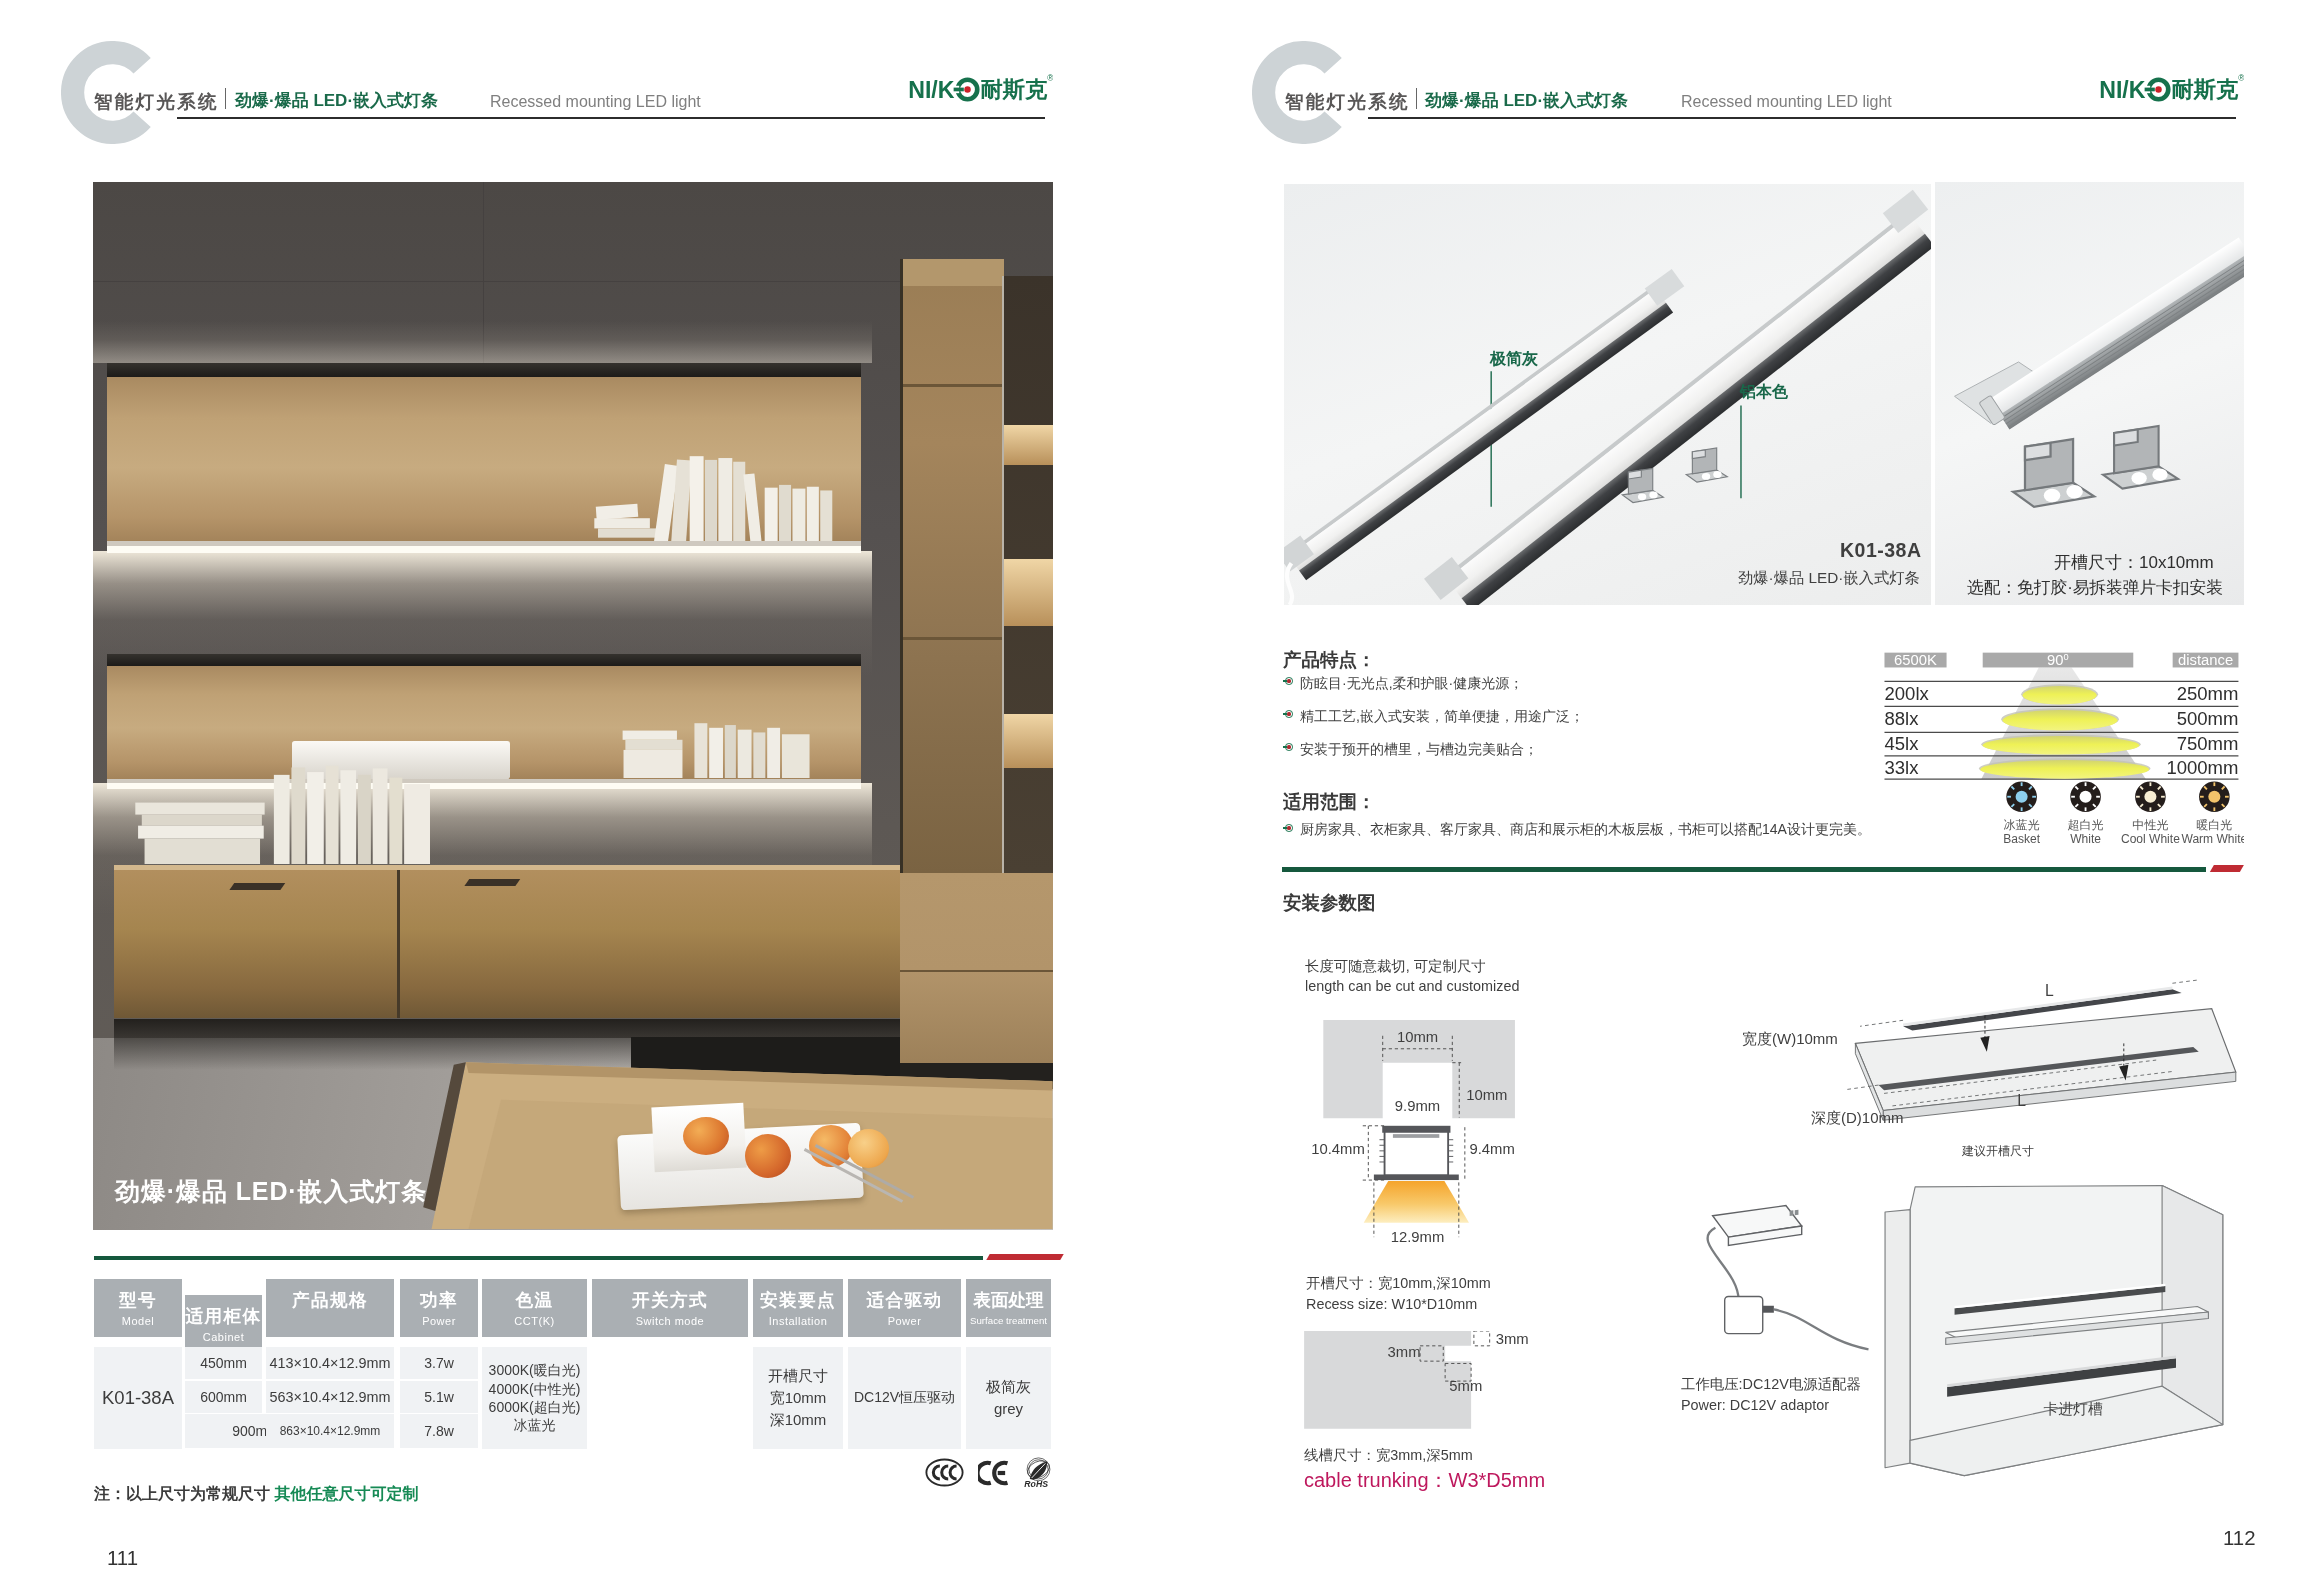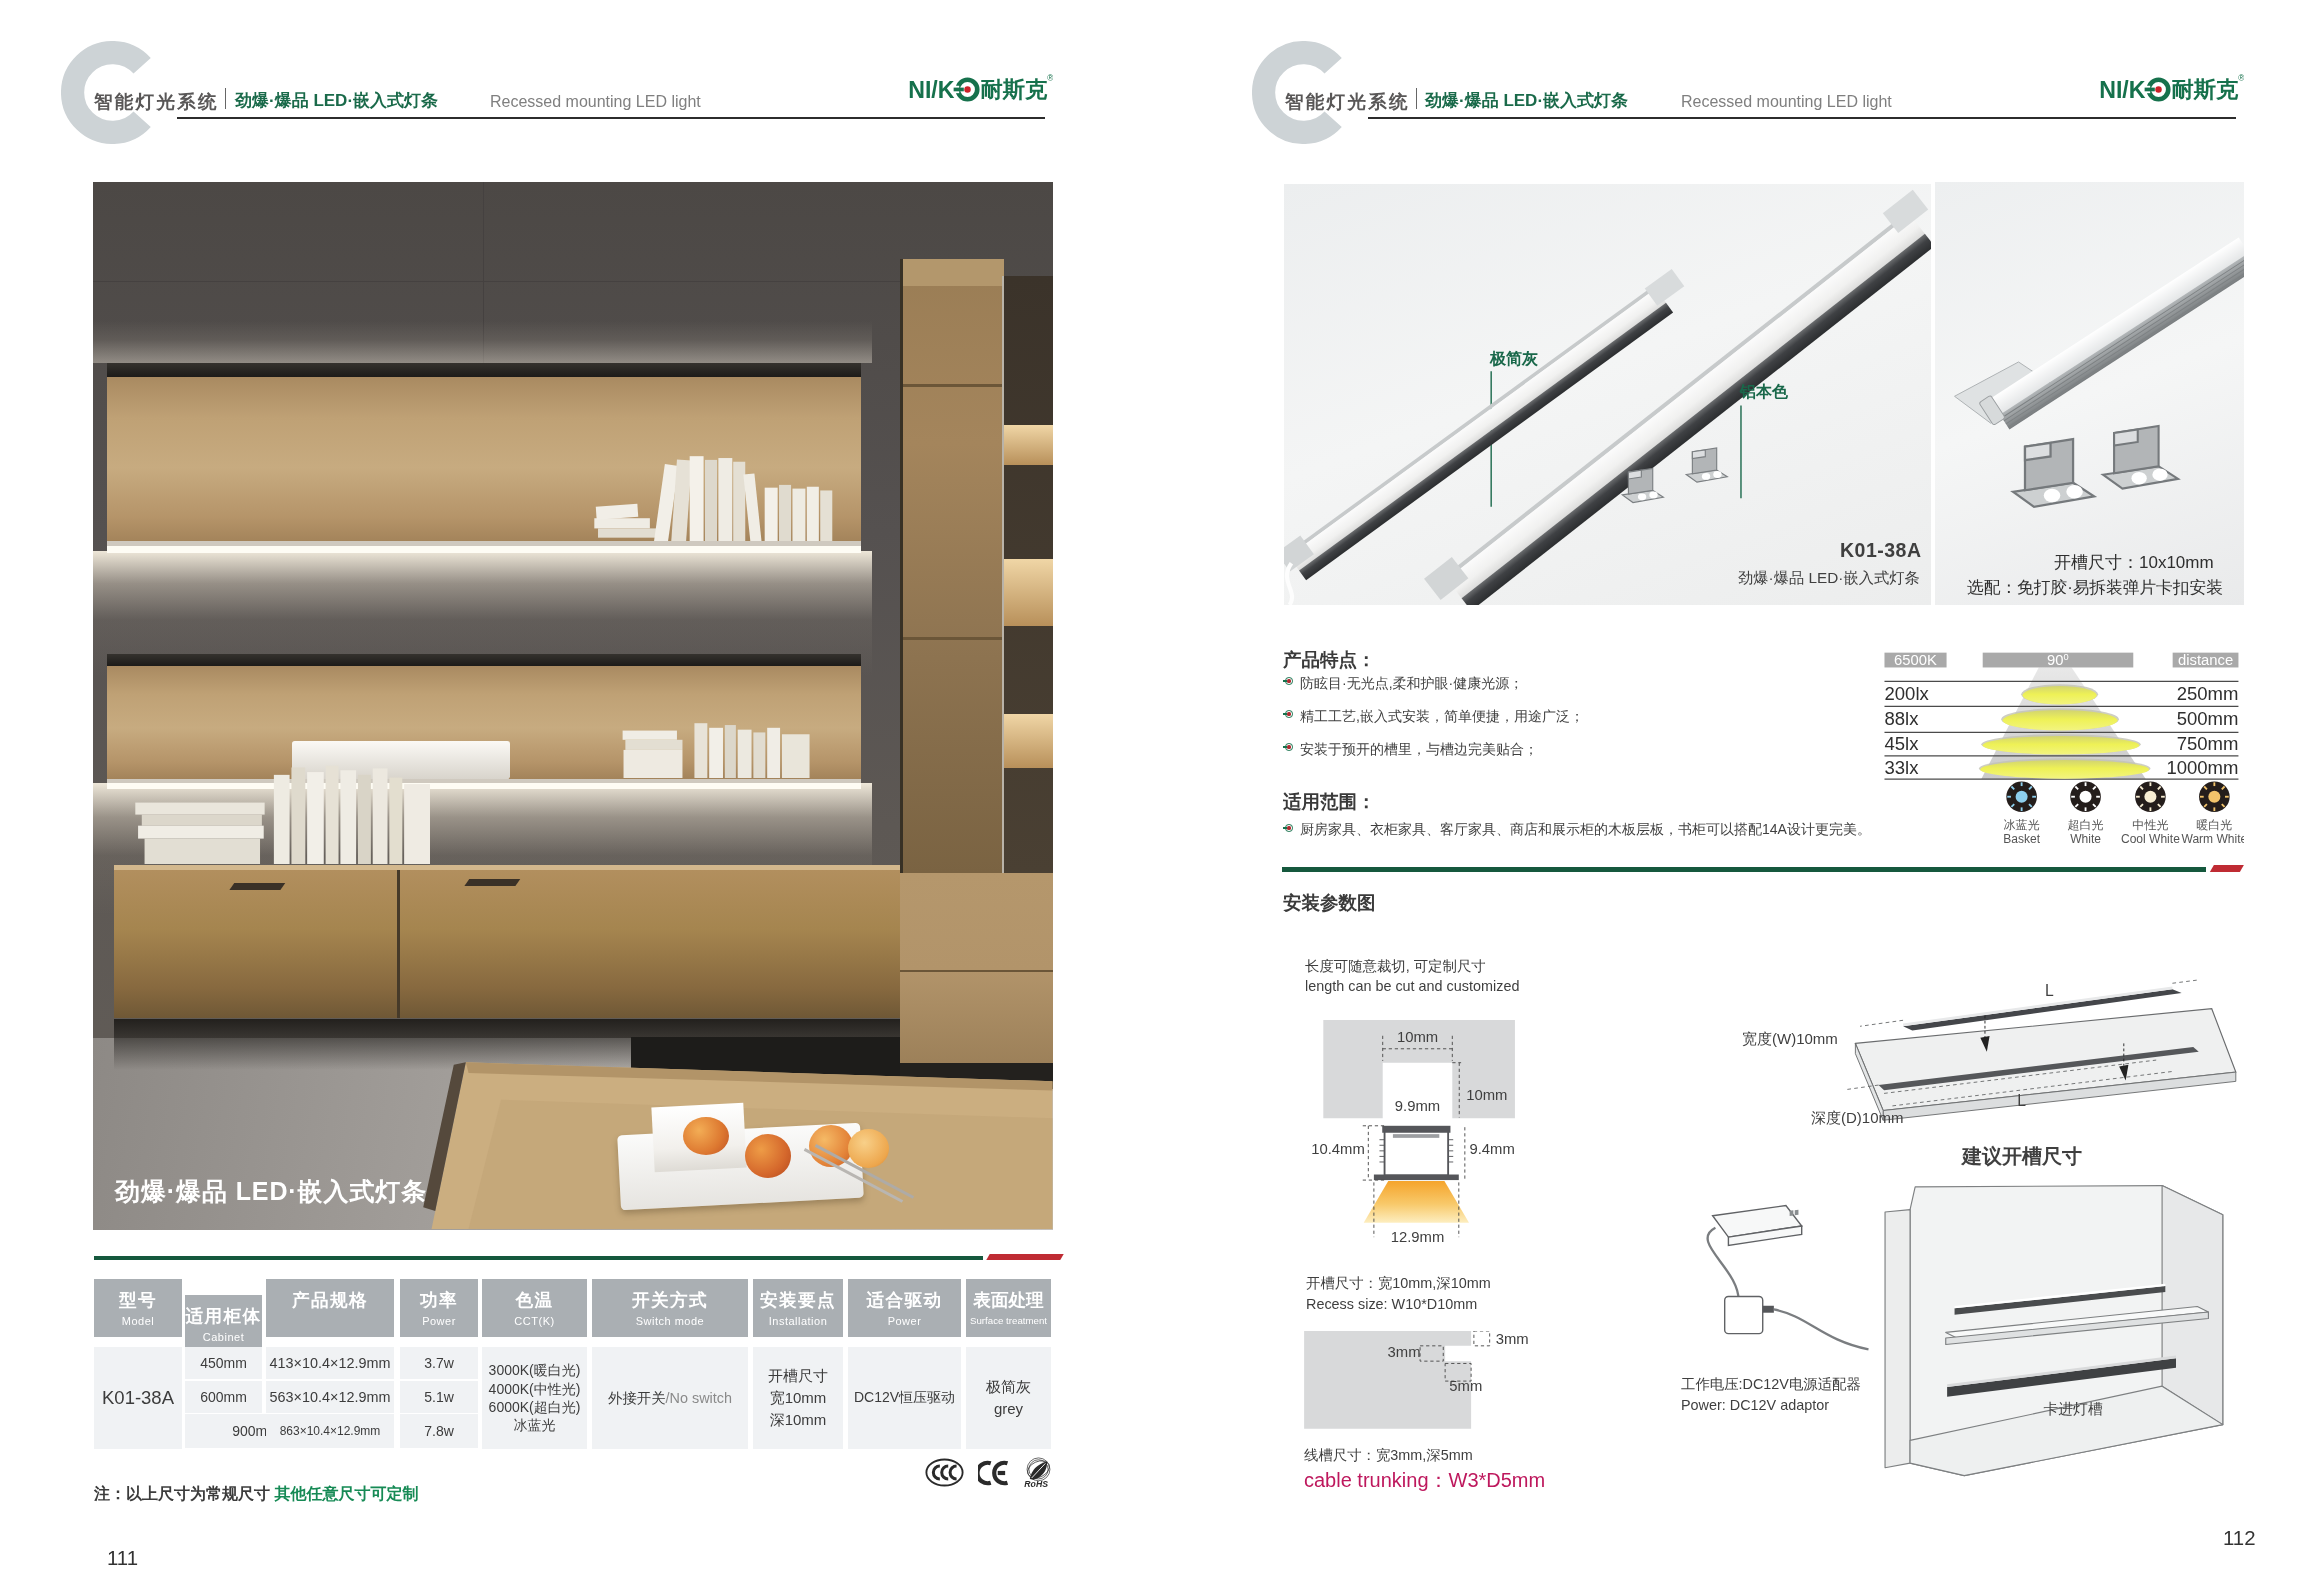--- a/index.html
+++ b/index.html
@@ -254,21 +254,20 @@
 <div class="bcell" style="left:266px;top:1414px;width:128px;height:34px;font-size:12px;">863×10.4×12.9mm</div>
 
 <div class="bcell" style="left:400px;top:1347px;width:78px;height:32px;font-size:14px;">3.7w</div>
 
 <div class="bcell" style="left:400px;top:1381px;width:78px;height:32px;font-size:14px;">5.1w</div>
 
 <div class="bcell" style="left:400px;top:1414px;width:78px;height:34px;font-size:14px;">7.8w</div>
 
 <div class="bcell" style="left:482px;top:1347px;width:105px;height:102px;line-height:1.32;font-size:14px;">3000K(暖白光)<br>4000K(中性光)<br>6000K(超白光)<br>冰蓝光</div>
 
-<div class="bcell" style="left:592px;top:1347px;width:156px;height:102px;font-size:14.4px;">外接开关<span style="color:#8a8a8a;">/No switch</span></div>
 
 <div class="bcell" style="left:753px;top:1347px;width:90px;height:102px;line-height:1.45;font-size:15px;">开槽尺寸<br>宽10mm<br>深10mm</div>
 
 <div class="bcell" style="left:848px;top:1347px;width:113px;height:102px;font-size:14px;">DC12V恒压驱动</div>
 
 <div class="bcell" style="left:966px;top:1347px;width:85px;height:102px;line-height:1.45;font-size:15px;">极简灰<br>grey</div>
 
 <div class="abs nw" style="left:94px;top:1484px;font-size:16px;font-weight:bold;color:#3c3c3c;">注：以上尺寸为常规尺寸 <span style="color:#168a55;">其他任意尺寸可定制</span></div>
 
 <svg class="abs" style="left:925px;top:1458px" width="39" height="29" viewBox="0 0 84 62">
@@ -735,21 +734,21 @@
 <line x1="630" y1="150" x2="630" y2="198" stroke="#222" stroke-width="2" stroke-dasharray="6 5"></line>
 
 <text x="460" y="48" font-size="34" fill="#3f3f3f">L</text>
 <text x="400" y="286" font-size="34" fill="#3f3f3f">L</text>
 </svg>
 
 <div class="abs nw" style="left:1742px;top:1030px;font-size:15px;color:#3f3f3f;">宽度(W)10mm</div>
 
 <div class="abs nw" style="left:1811px;top:1109px;font-size:15px;color:#3f3f3f;">深度(D)10mm</div>
 
-<div class="abs nw" style="left:1962px;top:1143px;font-size:20px;color:#3f3f3f;font-weight:bold;">建议开槽尺寸</div>
+<div class="abs nw" style="left:1962px;top:1143px;font-size:12px;color:#3f3f3f;">建议开槽尺寸</div>
 
 <svg class="abs" style="left:1873px;top:1169px" width="366" height="325" viewBox="0 0 790 700">
 <g stroke="#7e8082" stroke-width="2.5" stroke-linejoin="round">
 
 <polygon points="80,87 91,38 624,35 755,98 755,551 197,661 80,634" fill="#f2f3f3"></polygon>
 
 <polygon points="624,35 755,98 755,551 624,468" fill="#e7e8e9"></polygon>
 
 <polygon points="26,92 80,87 80,634 26,644" fill="#eceded"></polygon>
 

